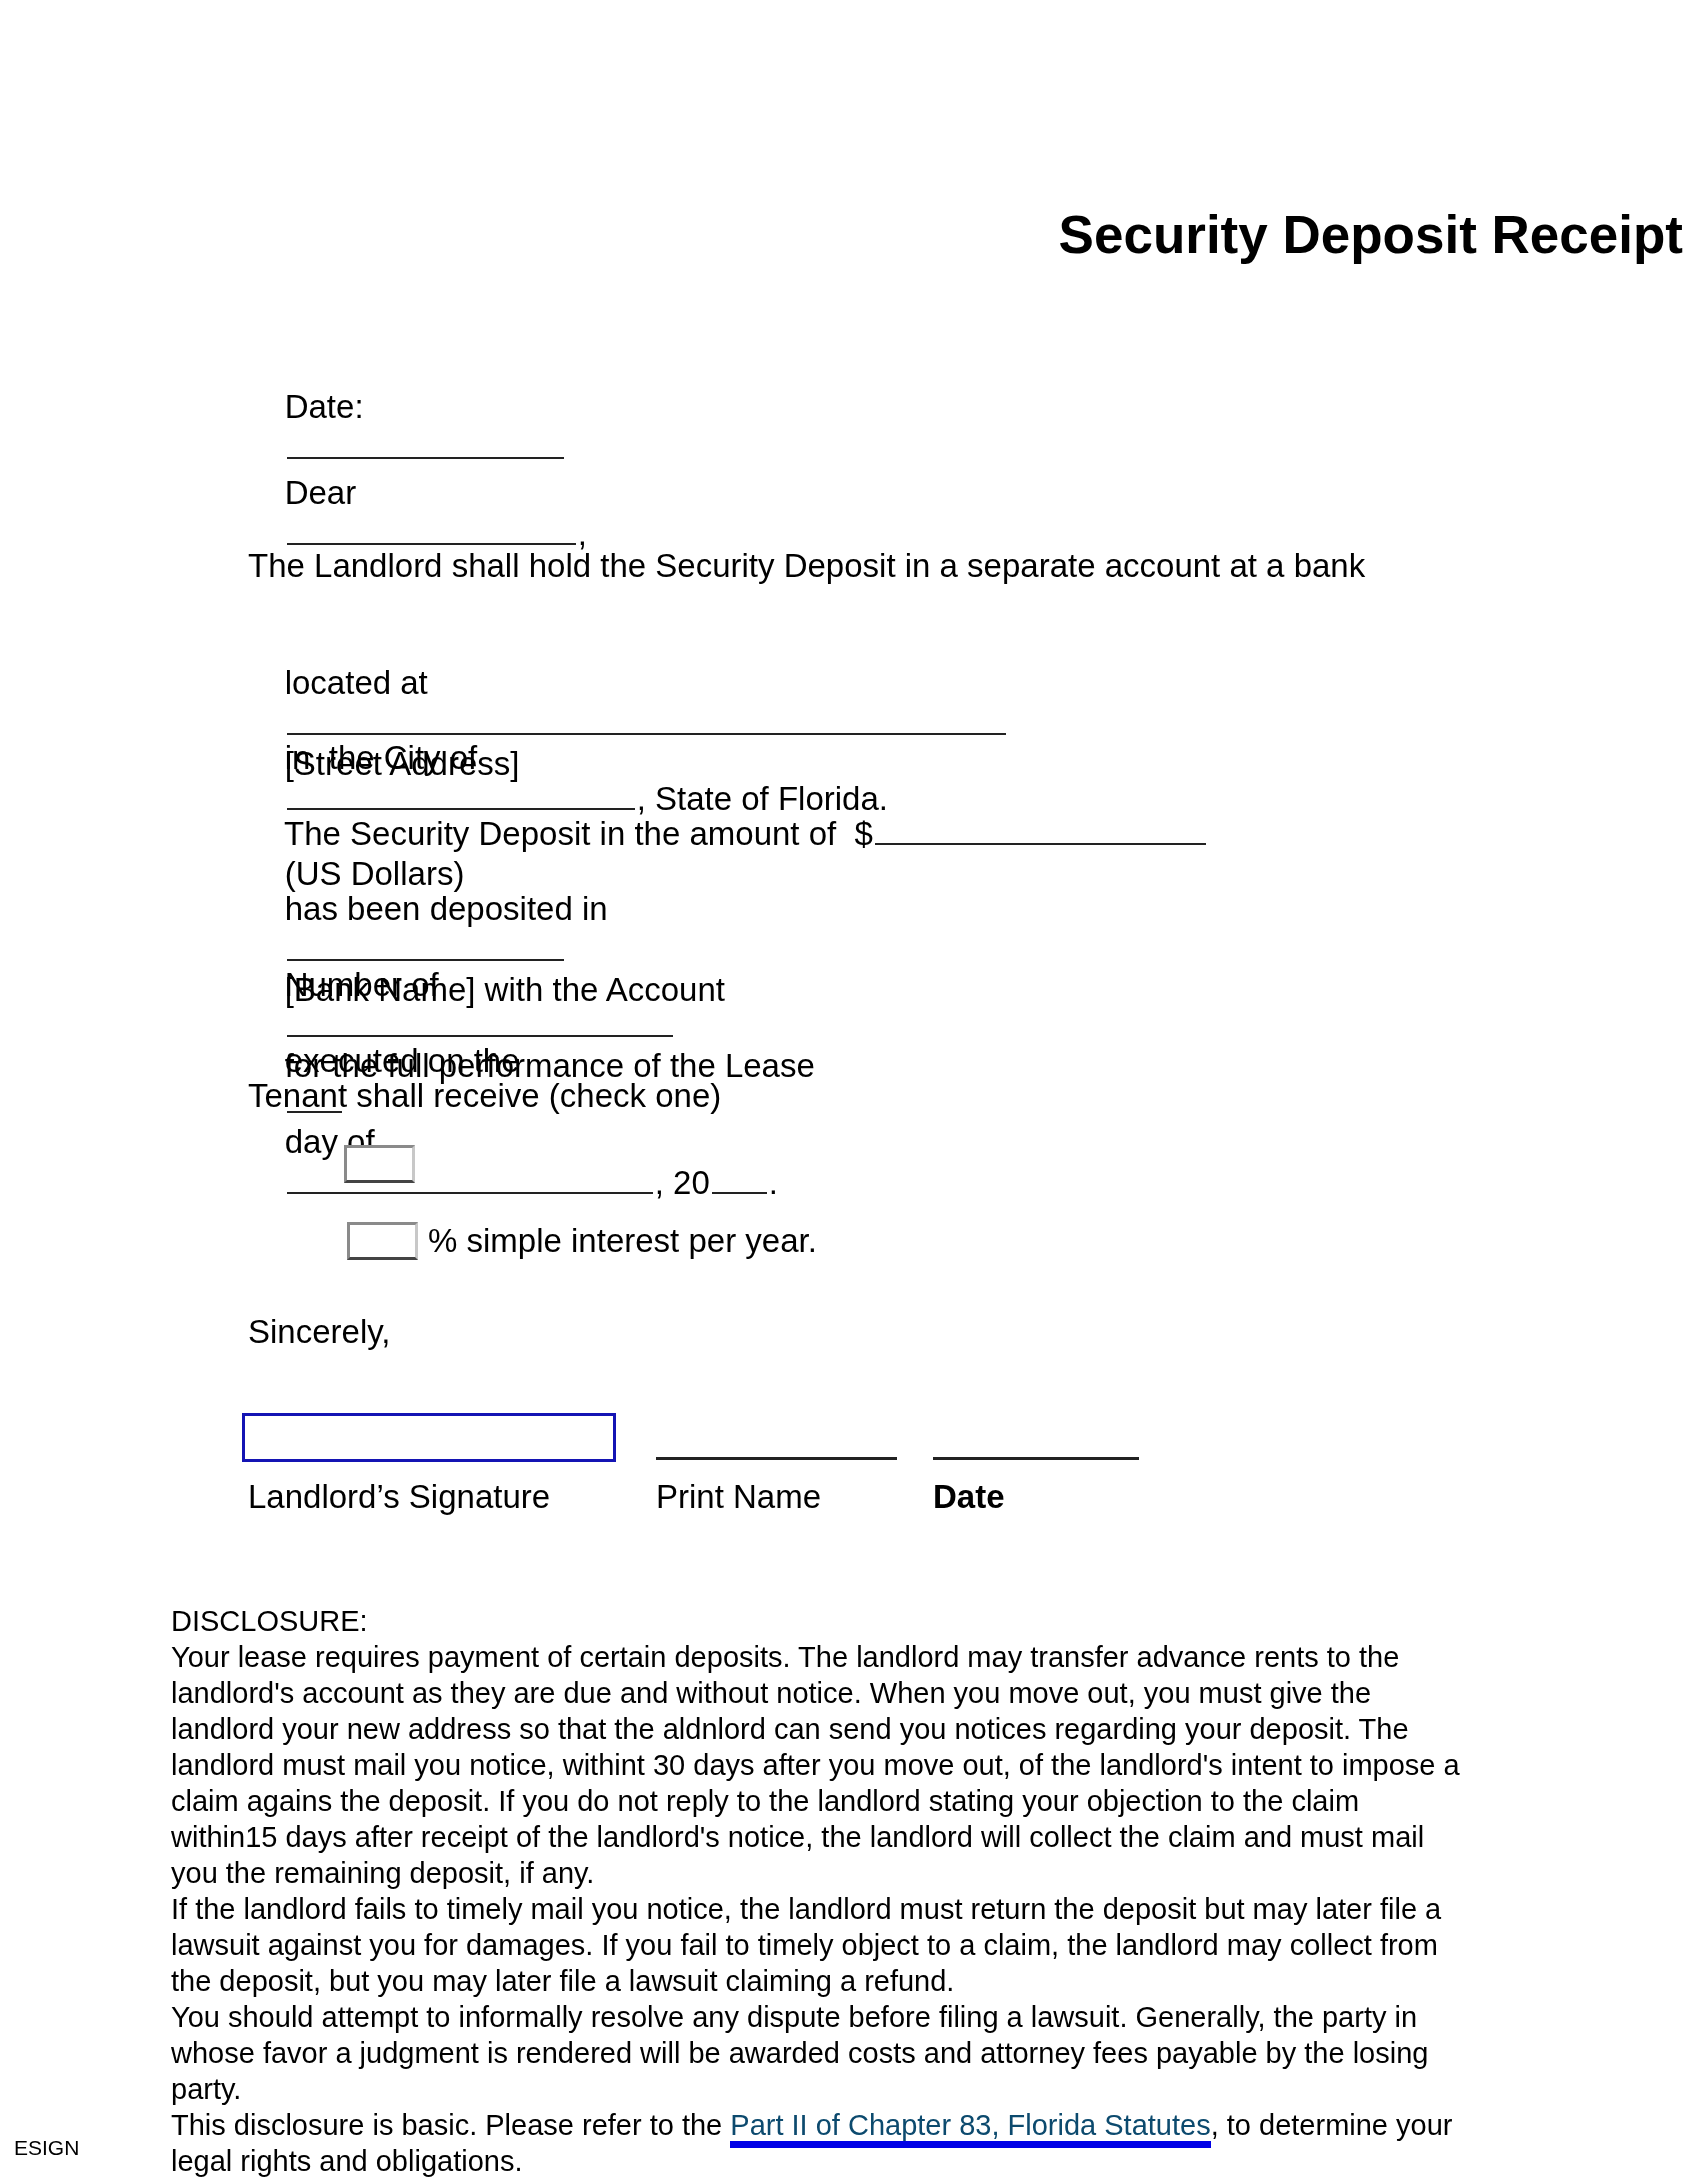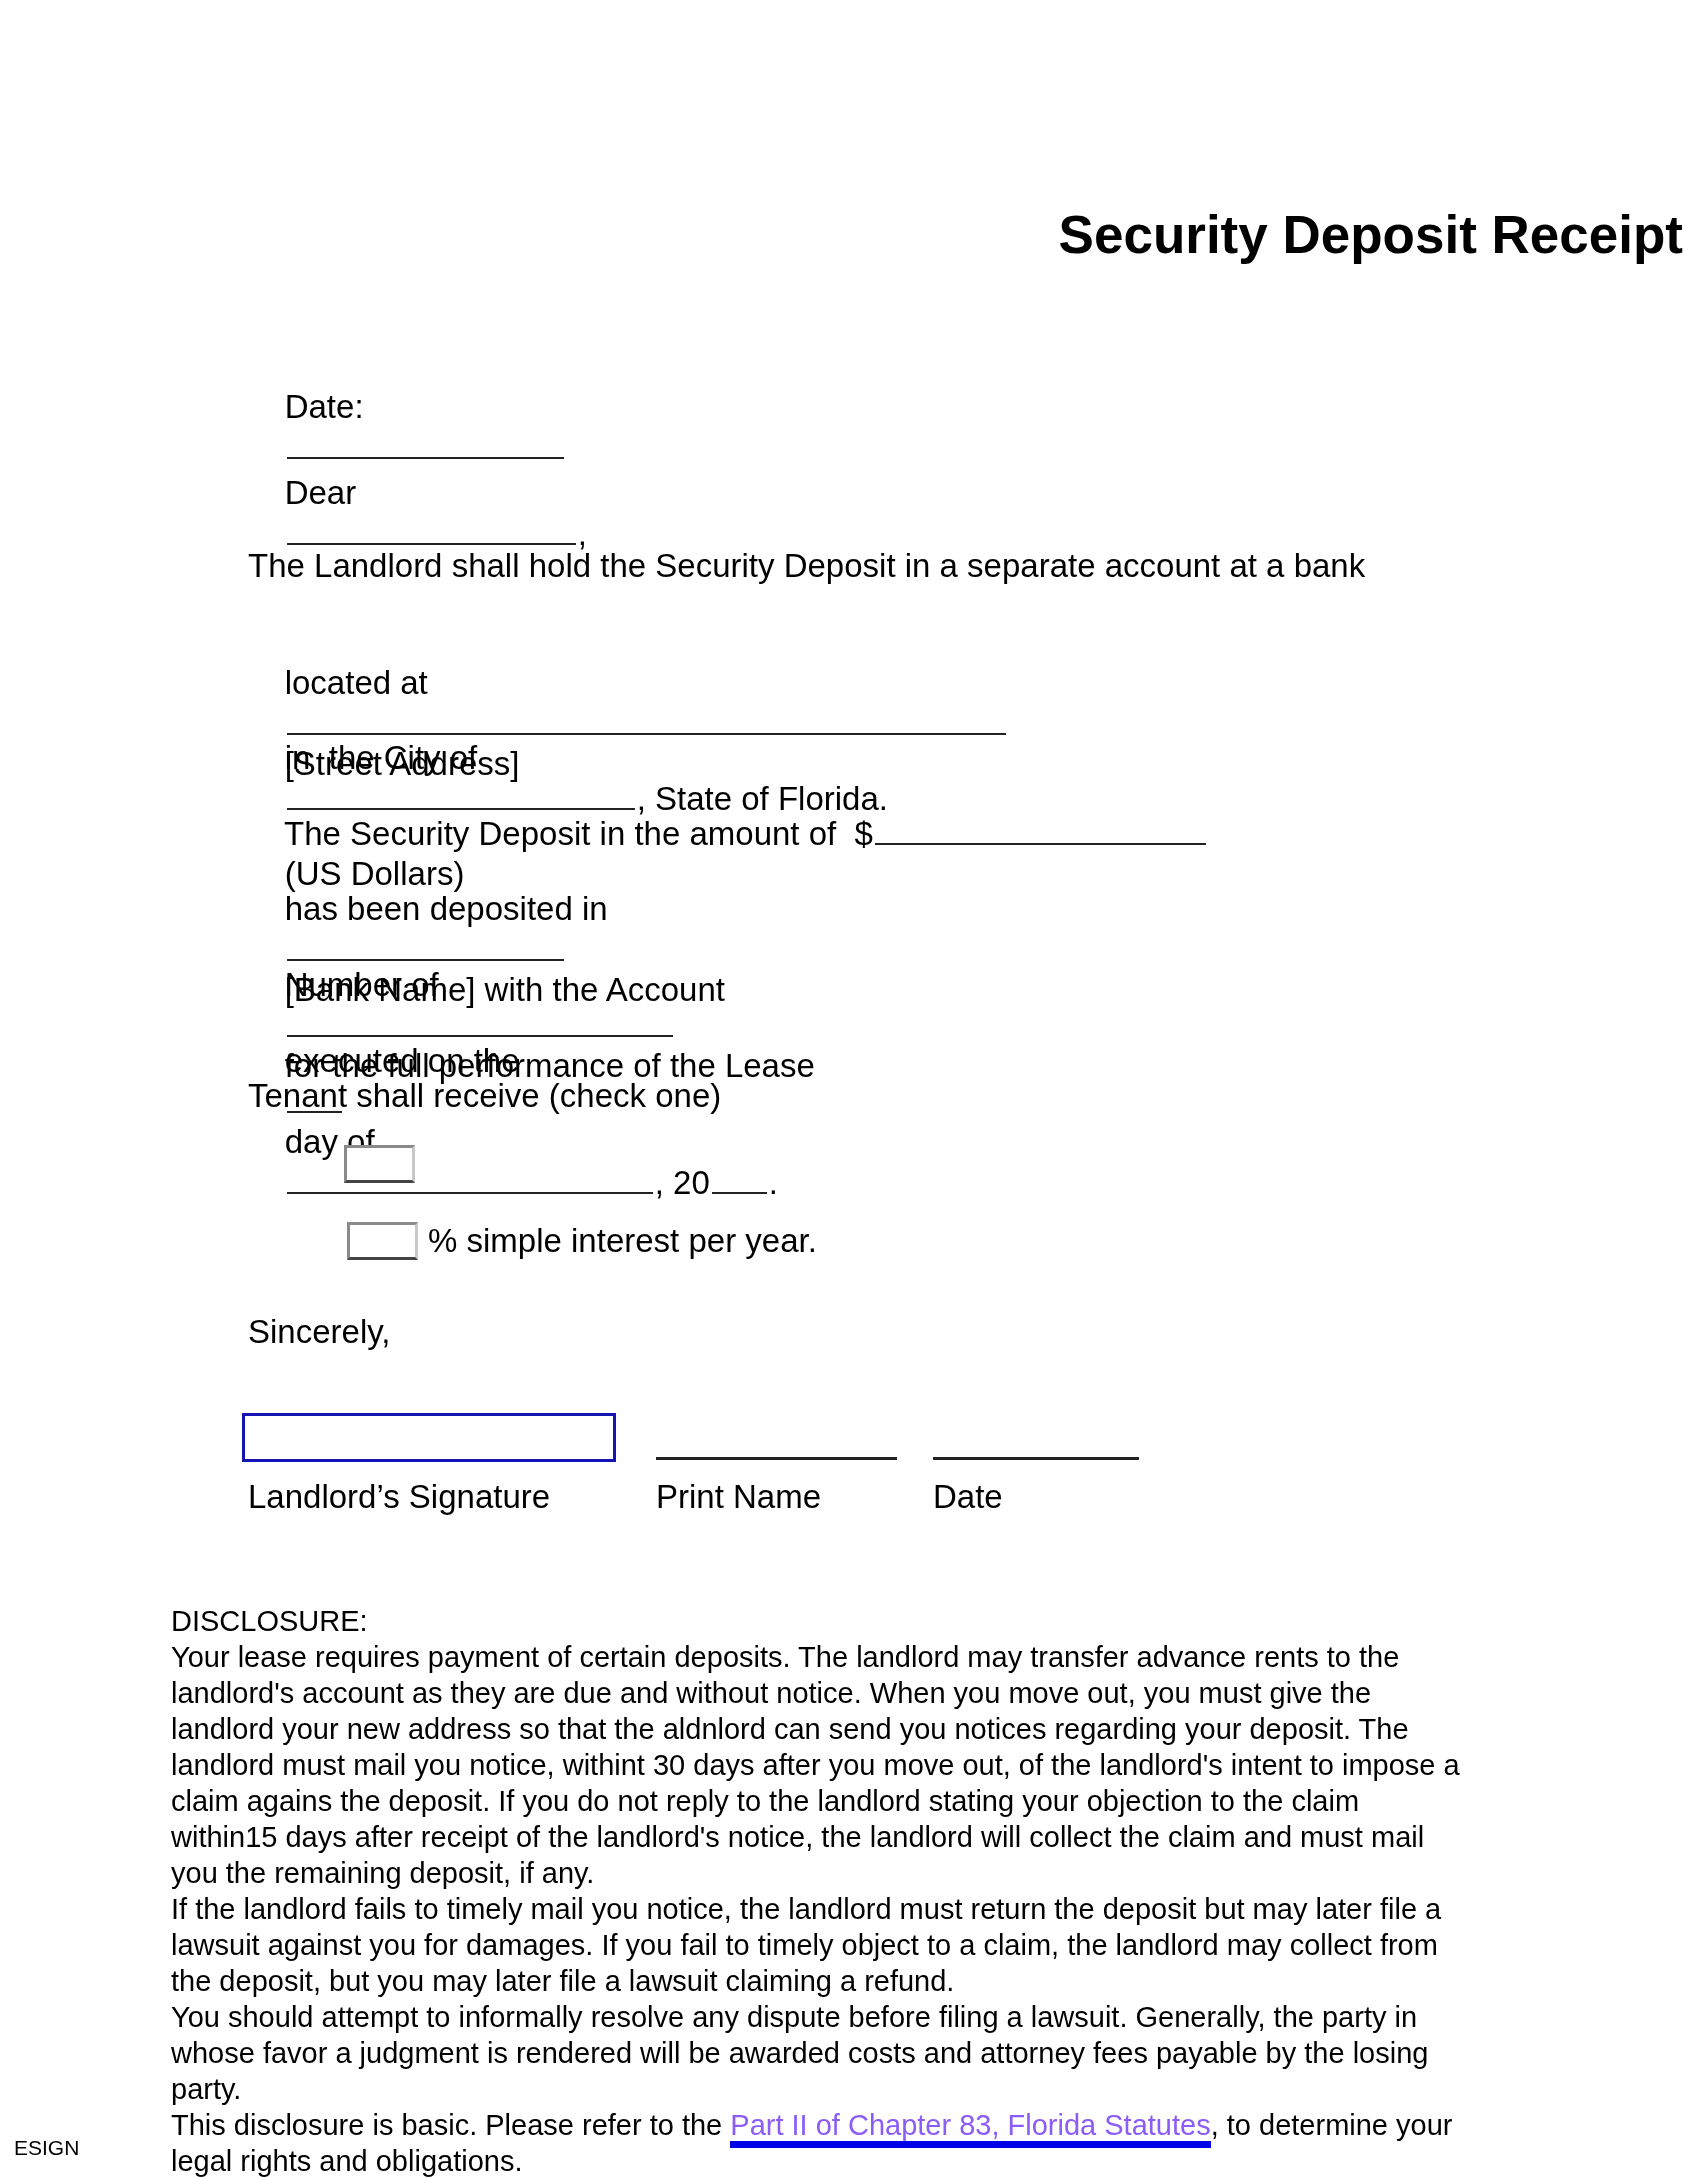--- a/index.html
+++ b/index.html
@@ -12,21 +12,21 @@
   .blank { display: inline-block; border-bottom: 2px solid #222; height: 30px; vertical-align: baseline; margin: 0 2px; }
   .cb-row { left: 344px; font-size: 33px; line-height: 40px; display: flex; align-items: center; }
   .checkbox { width: 71px; height: 38px; box-sizing: border-box; border: 3px solid #8a8a8a; border-right-color: #c8c8c8;
               border-bottom: 3px solid #444; background: #fff; margin-right: 10px; cursor: pointer; }
   .sig-box { position: absolute; left: 242px; top: 1413px; width: 374px; height: 49px; box-sizing: border-box;
              border: 3px solid #1414b4; background: #fff; }
   .sig-line { position: absolute; height: 3px; background: #222; }
   .sig-label { font-size: 33px; line-height: 40px; }
   .disc { left: 171px; font-size: 29px; line-height: 36px; width: 1386px; white-space: normal; }
   .disc p { margin: 0; white-space: pre; }
-  .link { color: #8b5cf6; text-decoration: none; border-bottom: 7px solid #0000e6; cursor: pointer; }
+  .link { color: #0c4a6e; text-decoration: none; border-bottom: 7px solid #0000e6; cursor: pointer; }
   .esign { left: 14px; top: 2135px; font-size: 21px; line-height: 26px; }
 </style>
 </head>
 <body>
 
 <div>
 
   <div class="abs title">Security Deposit Receipt</div>
 
   <div class="abs line" style="top:347px;">
@@ -90,21 +90,21 @@
   <div class="abs line" style="top:1312px;">Sincerely,</div>
 
   <div class="sig-box">
     <span></span>
   </div>
   <div class="sig-line" style="left:656px; top:1457px; width:241px;"></div>
   <div class="sig-line" style="left:933px; top:1457px; width:206px;"></div>
 
   <div class="abs sig-label" style="left:248px; top:1477px;">Landlord’s Signature</div>
   <div class="abs sig-label" style="left:656px; top:1477px;">Print Name</div>
-  <div class="abs sig-label" style="left:933px; top:1477px;">Date</div>
+  <div class="abs sig-label" style="left:933px; top:1477px;font-weight:bold;">Date</div>
 
   <div class="abs disc" style="top:1603px;">
     <p>DISCLOSURE:</p>
     <p>Your lease requires payment of certain deposits. The landlord may transfer advance rents to the</p>
     <p>landlord's account as they are due and without notice. When you move out, you must give the</p>
     <p>landlord your new address so that the aldnlord can send you notices regarding your deposit. The</p>
     <p>landlord must mail you notice, withint 30 days after you move out, of the landlord's intent to impose a</p>
     <p>claim agains the deposit. If you do not reply to the landlord stating your objection to the claim</p>
     <p>within15 days after receipt of the landlord's notice, the landlord will collect the claim and must mail</p>
     <p>you the remaining deposit, if any.</p>

